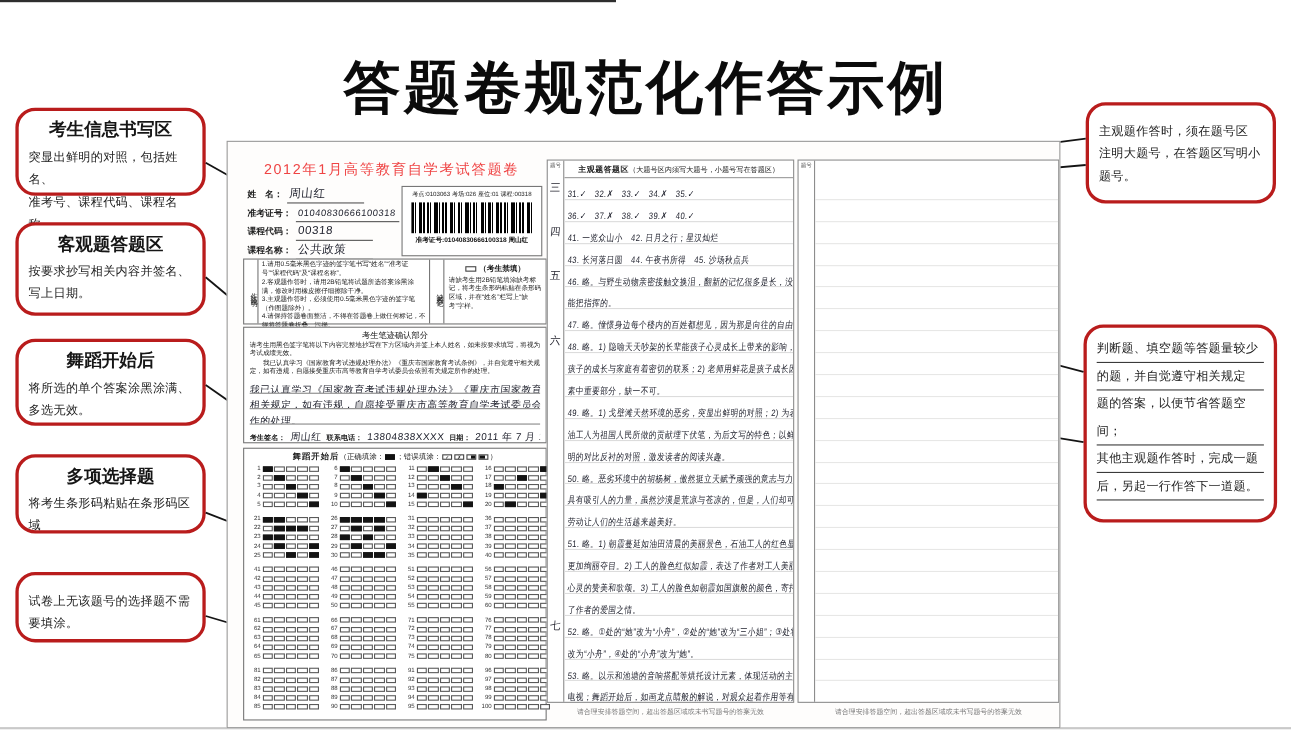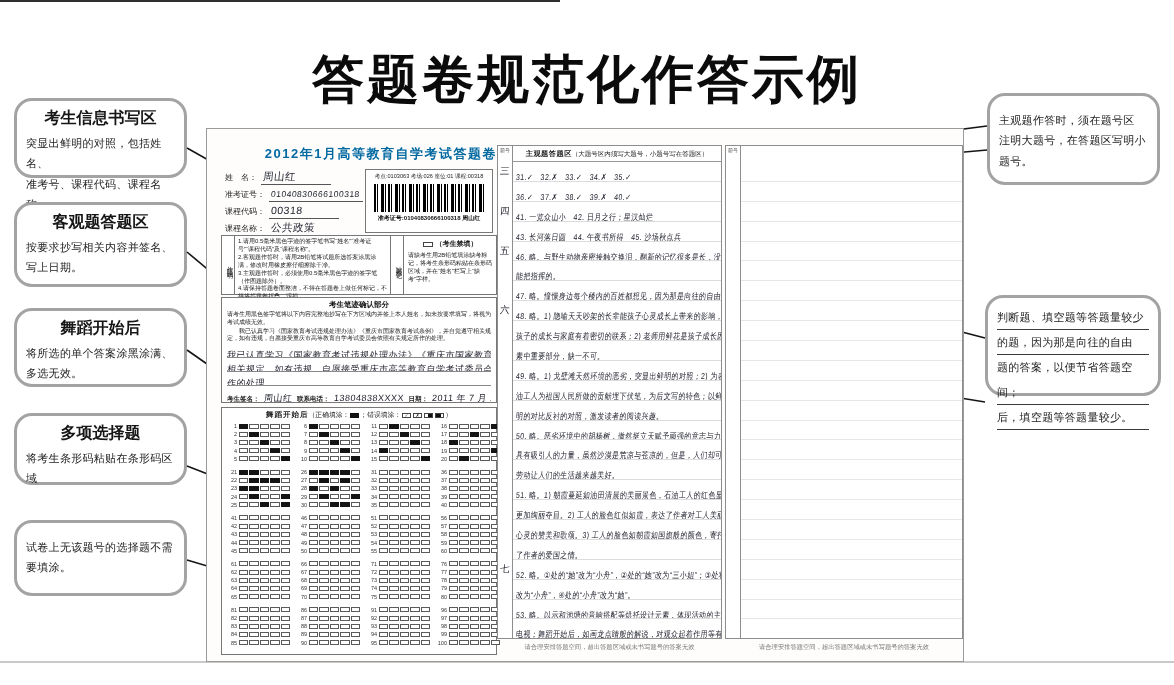--- a/index.html
+++ b/index.html
@@ -6,43 +6,43 @@
   body{width:1174px;height:685px;position:relative;background:#fff;
        font-family:"Liberation Sans","DejaVu Sans",sans-serif;overflow:hidden;color:#111;}
 
   .top-edge{position:absolute;left:0;top:0;width:560px;height:2px;background:#2e2e2e;}
   .bottom-rule{position:absolute;left:0;top:661px;width:1174px;height:2px;background:#c9c9c9;}
 
   .page-title{position:absolute;top:10px;left:0;width:100%;text-align:center;
               font-size:52px;font-weight:bold;letter-spacing:3px;color:#0b0b0b;}
 
   
-  .callout{position:absolute;border:3px solid #a3a3a3;border-radius:18px;background:#fff;
+  .callout{position:absolute;border:3px solid #b91c1c;border-radius:18px;background:#fff;
            box-sizing:border-box;padding:7px 9px;}
   .callout h3{margin:0 0 4px 0;text-align:center;font-size:16px;font-weight:bold;color:#161616;}
   .callout h3:empty{display:none;}
   .callout .line{font-size:11px;line-height:1.85;color:#222;letter-spacing:.3px;}
   .callout .line.u{border-bottom:1.5px solid #3a3a3a;line-height:2.2;}
   .callout.pad-mid{padding-top:14px;}
 
   
   svg.connectors{position:absolute;left:0;top:0;pointer-events:none;}
   svg.connectors line{stroke:#141414;stroke-width:1.6px;}
 
   
   .sheet{position:absolute;left:206px;top:128px;width:758px;height:534px;background:#fefdfc;
          border:1px solid #9a9a9a;box-sizing:border-box;}
   .sheet *{box-sizing:border-box;}
 
-  .sheet-title{position:absolute;left:8px;top:16px;width:282px;text-align:right;
-               font-size:13px;font-weight:bold;letter-spacing:1.5px;color:#0369a1;}
+  .sheet-title{position:absolute;left:8px;top:16px;width:282px;text-align:center;
+               font-size:13px;font-weight:normal;letter-spacing:1.5px;color:#ef4444;}
 
   .fields{position:absolute;left:18px;top:37px;width:140px;}
   .f-row{height:17px;white-space:nowrap;}
-  .f-label{font-size:8px;font-weight:normal;color:#222;}
+  .f-label{font-size:8px;font-weight:bold;color:#222;}
   .f-value{display:inline-block;border-bottom:1px solid #555;min-width:70px;padding:0 3px 0 2px;}
 
   .hw{font-size:10.5px;color:#20222e;transform:skewX(-5deg);display:inline-block;letter-spacing:.5px;}
 
   .barcode-box{position:absolute;left:158px;top:40px;width:128px;height:64px;
                border:1px solid #777;padding:3px 4px;background:#fff;}
   .bc-top{font-size:5.6px;color:#222;text-align:center;white-space:nowrap;overflow:hidden;}
   .bars{height:28px;margin:3px 4px 2px 4px;
         background:repeating-linear-gradient(90deg,#000 0 2px,#fff 2px 3px,#000 3px 4px,#fff 4px 7px,#000 7px 10px,#fff 10px 11px,#000 11px 12px,#fff 12px 14px);}
   .bc-bottom{font-size:6px;font-weight:bold;color:#111;text-align:center;white-space:nowrap;overflow:hidden;}
@@ -53,21 +53,21 @@
           text-align:center;color:#222;border-right:1px solid #777;width:13px;padding:2px 0;}
   .instr-body{flex:1;padding:2px 3px;border-right:1px solid #777;}
   .instr-item{font-size:6px;line-height:1.32;color:#222;}
   .absent-cell{width:92px;padding:3px 4px;}
   .absent-head{font-size:7px;font-weight:bold;text-align:center;color:#161616;margin-bottom:2px;white-space:nowrap;}
   .absent-box{display:inline-block;width:10px;height:5px;border:1px solid #444;vertical-align:middle;margin-right:3px;}
   .absent-text{font-size:6px;line-height:1.35;color:#222;}
 
   .confirm{position:absolute;left:14px;top:168px;width:276px;height:106px;border:1px solid #777;
            padding:2px 5px;background:#fff;}
-  .confirm-title{text-align:center;font-size:7.5px;font-weight:bold;color:#111;}
+  .confirm-title{text-align:center;font-size:7.5px;font-weight:normal;color:#111;}
   .confirm p{margin:1px 0;font-size:6px;line-height:1.3;color:#222;}
   .chw{height:14px;border-bottom:1px solid #888;overflow:hidden;white-space:nowrap;}
   .chw .hw,.sig .hw{font-size:9px;}
   .sig{height:15px;margin-top:1px;white-space:nowrap;overflow:hidden;}
   .sig .lab{font-size:6.5px;font-weight:bold;color:#222;}
 
   .objective{position:absolute;left:14px;top:278px;width:276px;height:248px;border:1px solid #777;
              padding:2px 3px;background:#fff;}
   .obj-header{text-align:center;font-size:6.8px;color:#222;white-space:nowrap;margin-bottom:2px;}
   .obj-header b{font-size:7.5px;letter-spacing:1px;}
@@ -129,41 +129,42 @@
       <div class="line">将所选的单个答案涂黑涂满、</div>
       <div class="line">多选无效。</div>
     </div>
 </div>
 <div class="callout" style="left:14px;top:413px;width:173px;height:72px;">
   <h3>多项选择题</h3>
   <div>
       <div class="line">将考生条形码粘贴在条形码区域</div>
     </div>
 </div>
-<div class="callout pad-mid" style="left:14px;top:520px;width:173px;height:76px;">
+<div class="callout pad-mid" style="left:14px;top:520px;width:173px;height:64px;">
 
   <div>
       <div class="line">试卷上无该题号的选择题不需</div>
       <div class="line">要填涂。</div>
     </div>
 </div>
 
 <div class="callout pad-mid" style="left:987px;top:93px;width:173px;height:92px;">
   <div>
       <div class="line">主观题作答时，须在题号区</div>
       <div class="line">注明大题号，在答题区写明小</div>
       <div class="line">题号。</div>
     </div>
 </div>
-<div class="callout" style="left:985px;top:295px;width:176px;height:101px;">
+<div class="callout" style="left:985px;top:295px;width:176px;height:180px;">
   <div>
       <div class="line u">判断题、填空题等答题量较少</div>
-      <div class="line u">的题，因为那是向往的自由</div>
+      <div class="line u">的题，并自觉遵守相关规定</div>
       <div class="line u">题的答案，以便节省答题空间；</div>
-      <div class="line u">后，填空题等答题量较少。</div>
+      <div class="line u">其他主观题作答时，完成一题</div>
+      <div class="line u">后，另起一行作答下一道题。</div>
     </div>
 </div>
 
 <svg class="connectors" width="1174" height="685">
   <line x1="187" y1="148" x2="338" y2="233"></line>
   <line x1="187" y1="252" x2="352" y2="390"></line>
   <line x1="187" y1="350" x2="310" y2="436"></line>
   <line x1="187" y1="466" x2="254" y2="492"></line>
   <line x1="187" y1="560" x2="332" y2="603"></line>
   <line x1="987" y1="126" x2="535" y2="184"></line>

